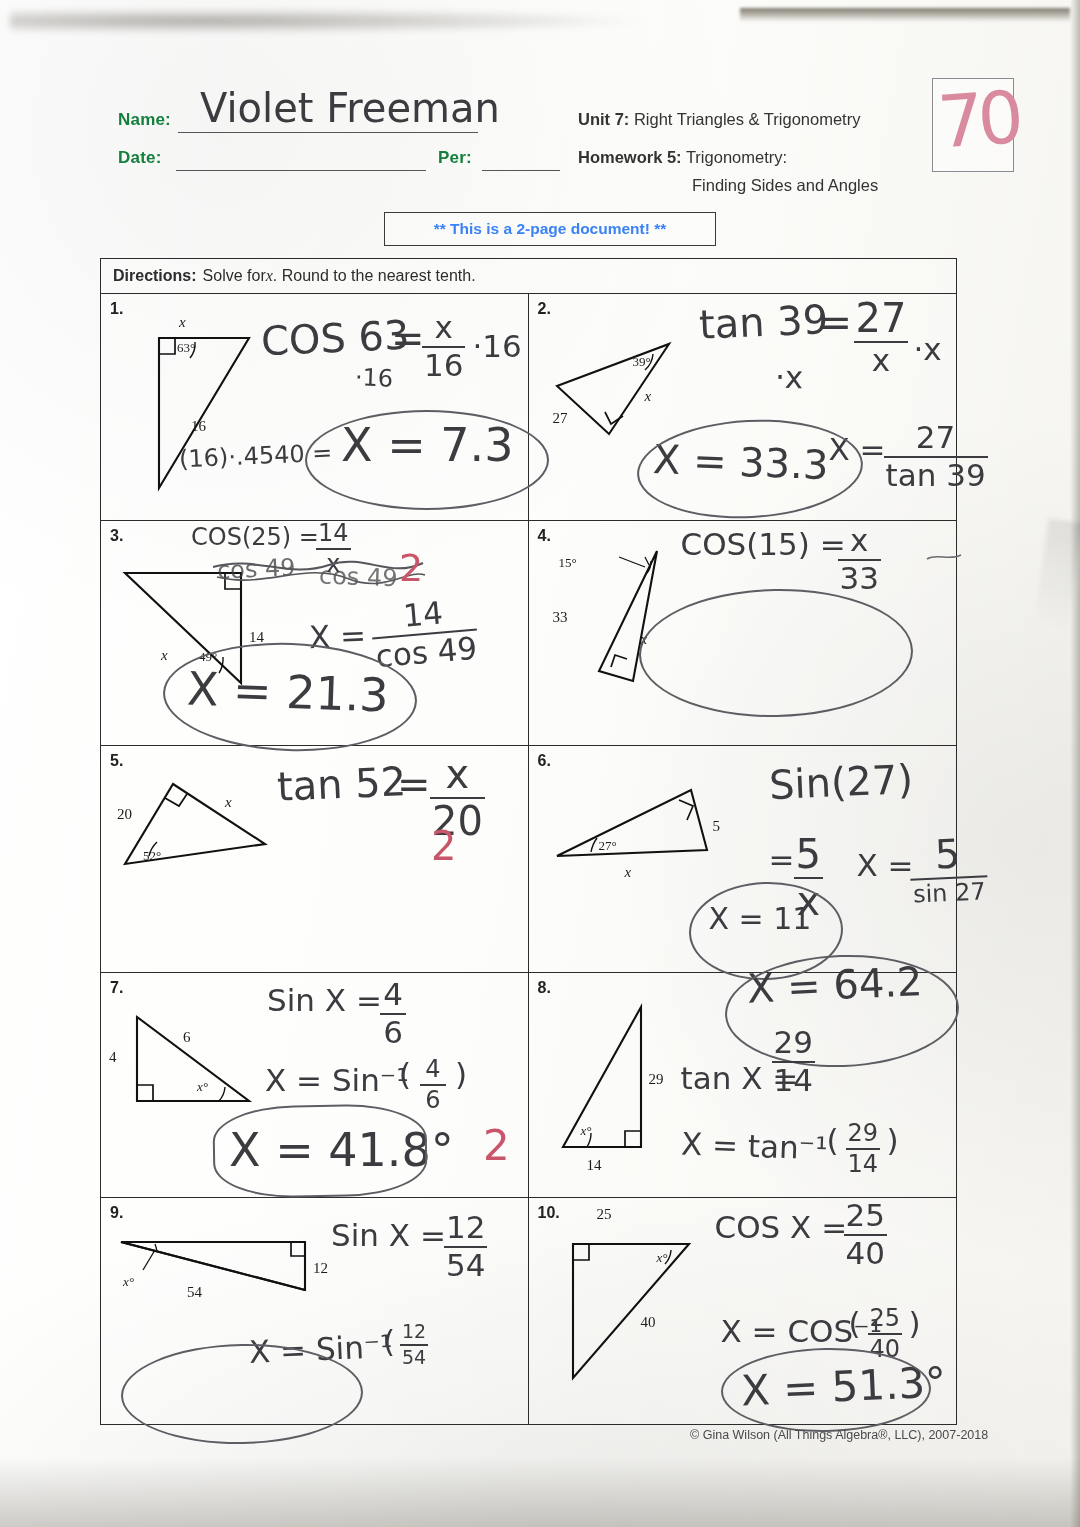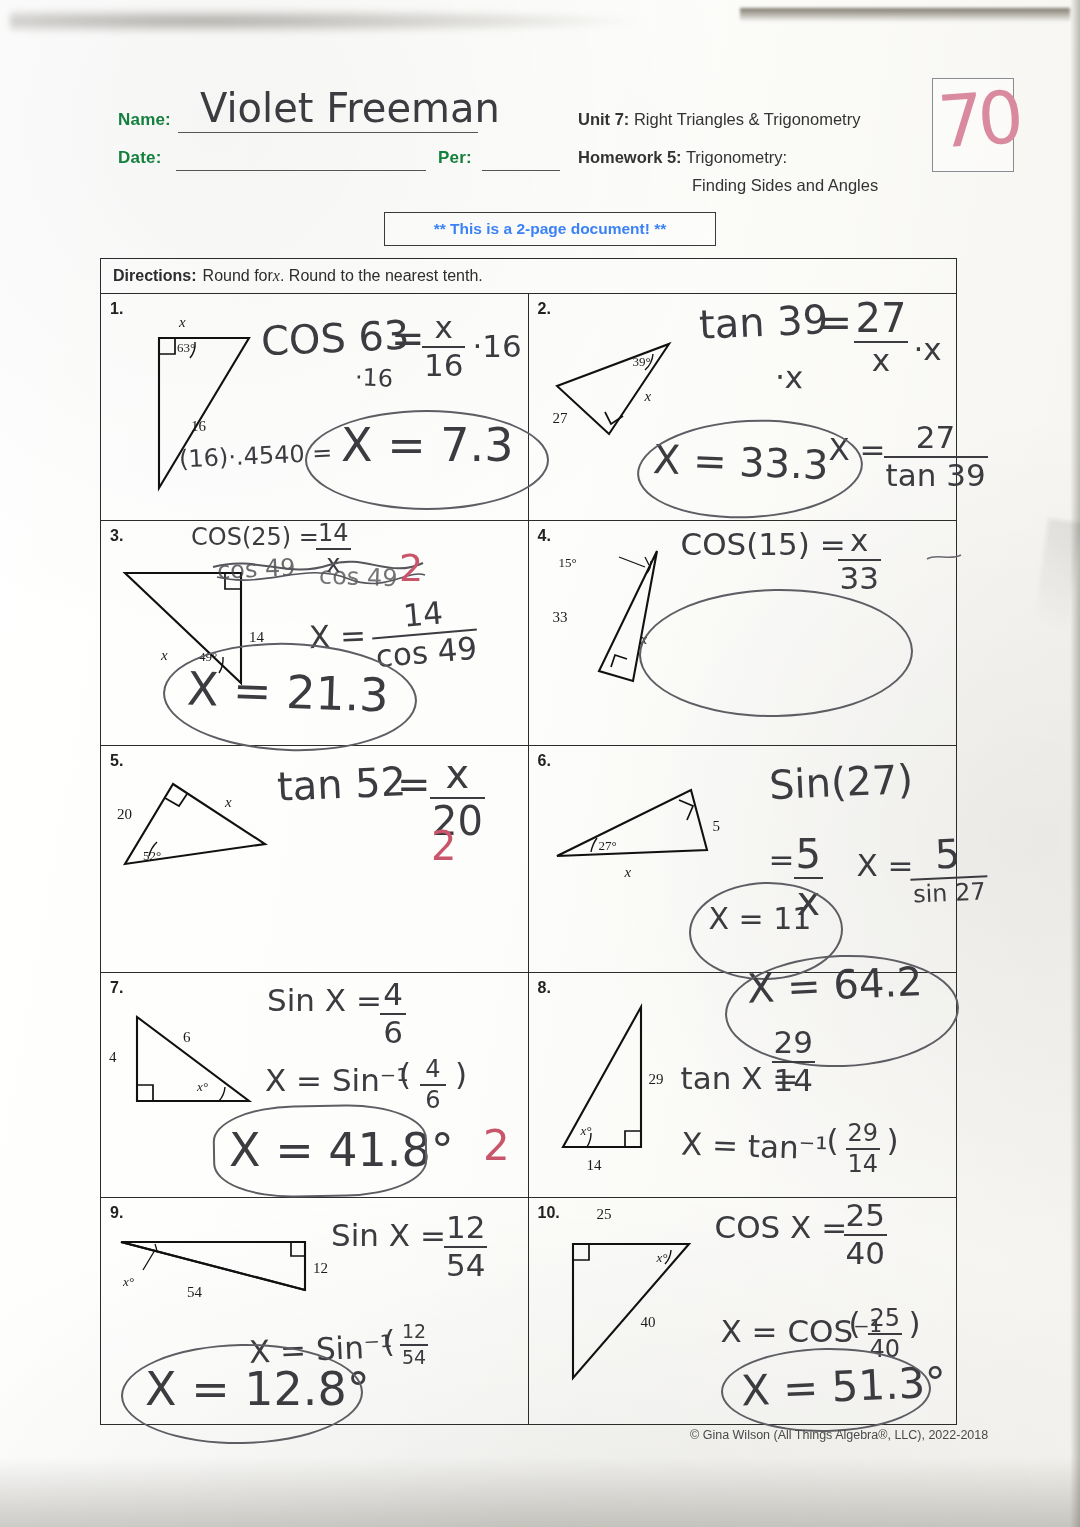--- a/index.html
+++ b/index.html
@@ -286,21 +286,21 @@
 
   <div id="grade-box"></div>
   <div id="grade-mark" class="hw">70</div>
 
   <div id="twopage">** This is a 2-page document! **</div>
 
   <div id="grid">
 
     <div id="directions">
       <b>Directions:</b>
-      <span>Round for </span>
+      <span>Solve for </span>
       <i>x</i>
       <span>.  Round to the nearest tenth.</span>
     </div>
 
     <div class="prow r1">
 
       <div class="pcell left">
         <span class="pnum">1.</span>
 
         <svg class="fig" style="left:48px;top:36px;" width="120" height="170">
@@ -613,21 +613,20 @@
         <span class="hw med sk" style="left:148px;top:136px;">X = Sin⁻¹</span>
         <span class="hw med" style="left:282px;top:128px;">(</span>
         <span class="hw" style="left:296px;top:124px;">
           <span class="frac tiny">
             <span class="num">12</span>
             <span class="bar"></span>
             <span class="den">54</span>
           </span>
         </span>
 
-        <span class="hw" style="left:44px;top:168px;font-size:46px;">X = 12.8°</span>
         <div class="ansloop" style="left:20px;top:146px;width:238px;height:96px;transform:rotate(-1deg);"></div>
       </div>
 
       <div class="pcell">
         <span class="pnum">10.</span>
 
         <svg class="fig" style="left:34px;top:28px;" width="150" height="170">
           <polygon points="10,18 126,18 10,152" stroke-width="2.1"></polygon>
           <polyline points="10,34 26,34 26,18" stroke-width="1.7"></polyline>
           <path d="M 108 24 A 22 22 0 0 1 102 38" stroke-width="1.4"></path>
@@ -655,14 +654,14 @@
           </span>
         </span>
         <span class="hw med" style="left:380px;top:110px;">)</span>
 
         <span class="hw sk" style="left:212px;top:168px;font-size:42px;">X = 51.3°</span>
         <div class="ansloop" style="left:192px;top:150px;width:206px;height:80px;transform:rotate(-1deg);"></div>
       </div>
     </div>
   </div>
 
-  <div id="copyright">© Gina Wilson (All Things Algebra®, LLC), 2022-2018</div>
+  <div id="copyright">© Gina Wilson (All Things Algebra®, LLC), 2007-2018</div>
 </div>
 
 </body></html>

